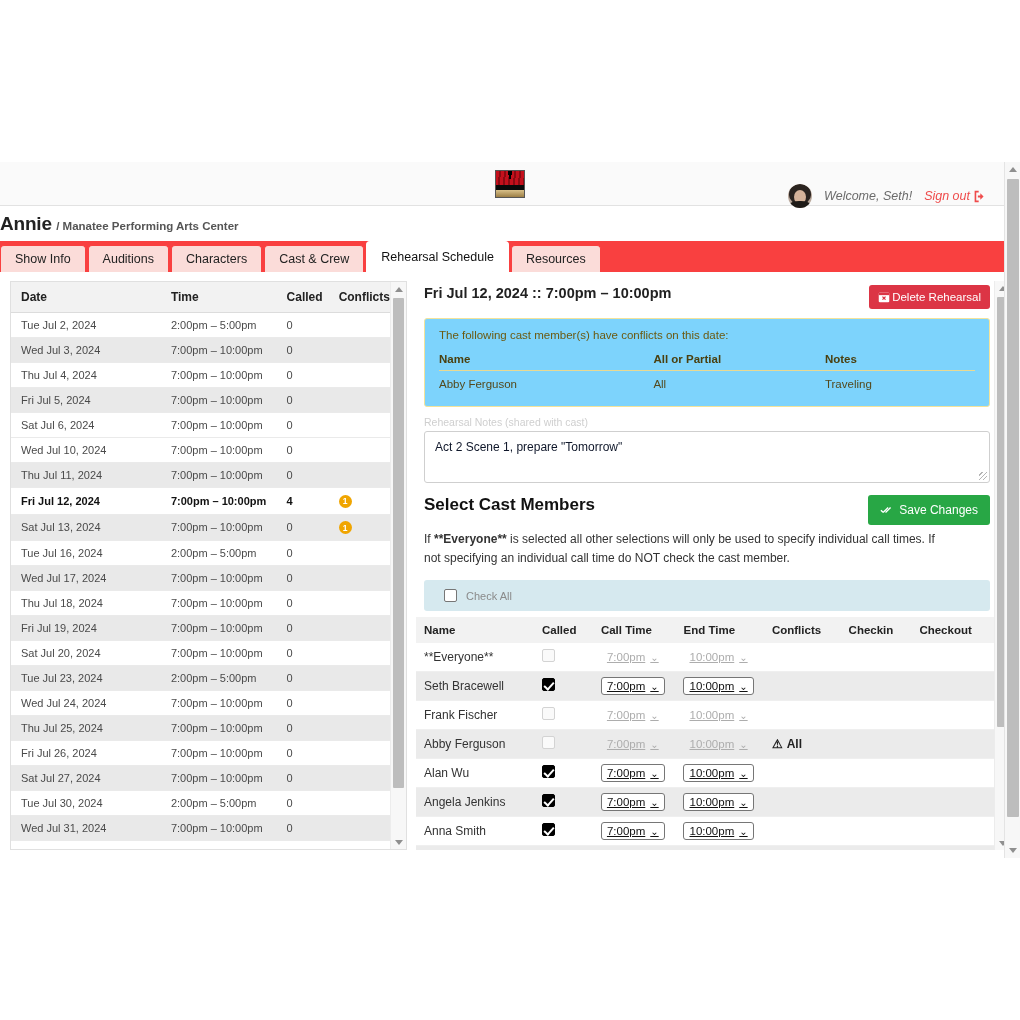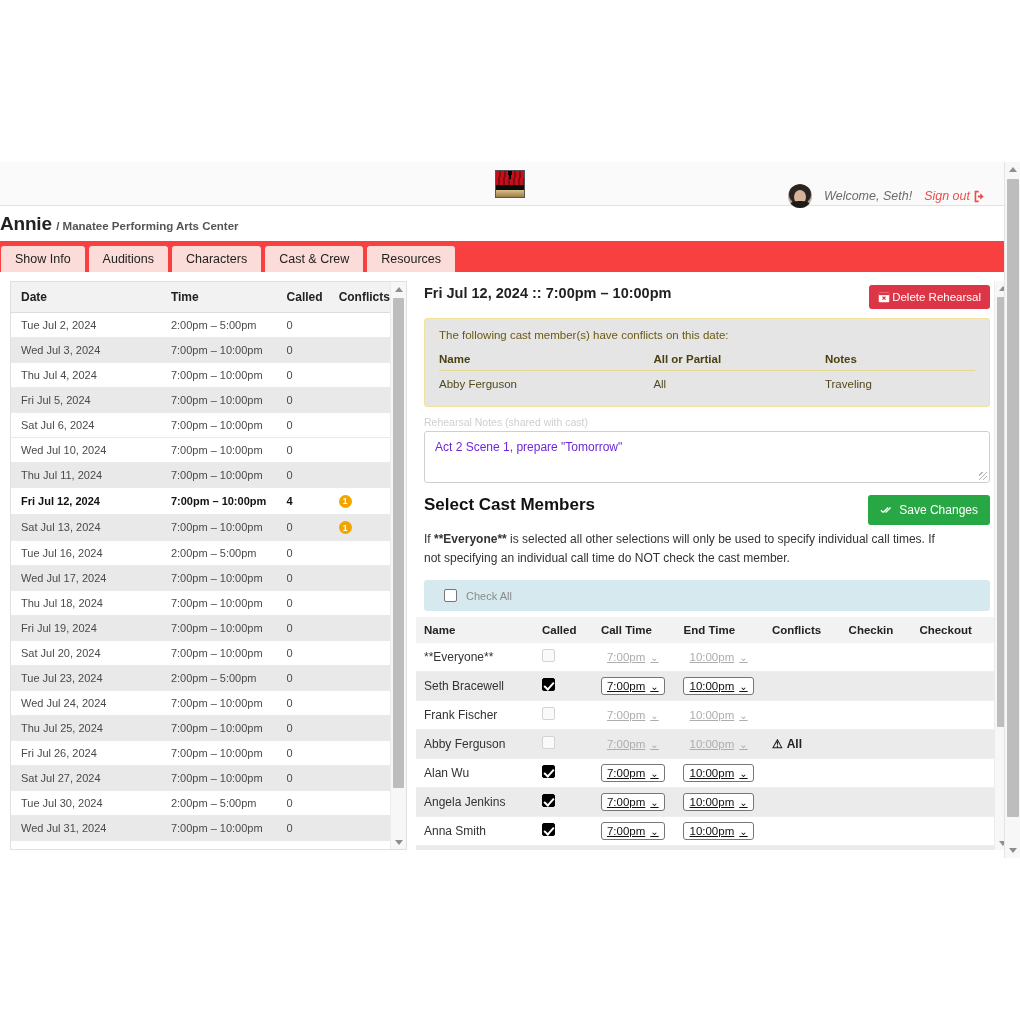--- a/index.html
+++ b/index.html
@@ -70,30 +70,30 @@
     color: #fff; font-size: 8.5px; font-weight: bold; align-items: center; justify-content: center; }
 
   .right-pane { flex: 1; position: relative; margin-left: 9px; background: #fff; overflow: hidden; }
   .rp-scroll { position: absolute; inset: 0 16px 0 0; overflow: hidden; }
 
   .rp-head { display: flex; align-items: flex-start; justify-content: space-between; padding: 4px 4px 0 8px; }
   .rp-title { font-size: 14.5px; font-weight: bold; color: #222; }
   .btn-del { background: #dc3545; color: #fff; border: none; border-radius: 3px; font-size: 11.5px;
     padding: 6px 9px; display: flex; align-items: center; gap: 2px; cursor: pointer; white-space: nowrap; }
 
-  .conflict-box { margin: 9px 4px 0 8px; background: #e5e5e5; border: 1px solid #f3e39a; border-radius: 3px; padding: 10px 14px 16px 14px; }
+  .conflict-box { margin: 9px 4px 0 8px; background: #7dd3fc; border: 1px solid #f3e39a; border-radius: 3px; padding: 10px 14px 16px 14px; }
   .cb-title { font-size: 11.5px; color: #6b5a12; margin-bottom: 7px; }
   table.cft { width: 100%; border-collapse: collapse; font-size: 11.5px; }
   table.cft th { text-align: left; font-weight: bold; color: #4a4010; padding: 5px 0; border-bottom: 1px solid #e8d992; }
   table.cft td { padding: 7px 0 0 0; color: #53491d; }
   .cft-c1 { width: 40%; } .cft-c2 { width: 32%; }
 
   .notes-label { font-size: 10.5px; color: #cfcfcf; padding: 9px 0 3px 8px; }
   .notes-area { margin: 0 4px 0 8px; border: 1px solid #cfcfcf; border-radius: 3px; background: #fff;
-    height: 52px; padding: 8px 10px; font-size: 12px; color: #6d28d9; position: relative; }
+    height: 52px; padding: 8px 10px; font-size: 12px; color: #0f172a; position: relative; }
   .notes-area .grip { position:absolute; right:2px; bottom:2px; width:8px; height:8px;
     background: repeating-linear-gradient(135deg, transparent 0 2px, #b5b5b5 2px 3px); }
 
   .sec-row { display: flex; align-items: flex-start; justify-content: space-between; padding: 12px 4px 0 8px; }
   .sec-title { font-size: 17px; font-weight: bold; color: #111; }
   .btn-save { background: #28a745; color: #fff; border: none; border-radius: 3px; font-size: 12px;
     padding: 8px 12px; display: flex; align-items: center; gap: 6px; cursor: pointer; white-space: nowrap; }
   .sec-desc { font-size: 12px; color: #333; padding: 5px 50px 0 8px; line-height: 1.55; }
 
   .checkall { margin: 13px 4px 0 8px; background: #d6e9ef; border-radius: 3px; padding: 9px 0 9px 20px;
@@ -177,20 +177,23 @@
           <span>Show Info</span>
         </div>
         <div class="tab">
           <span>Auditions</span>
         </div>
         <div class="tab">
           <span>Characters</span>
         </div>
         <div class="tab">
           <span>Cast &amp; Crew</span>
+        </div>
+        <div class="tab active">
+          <span>Rehearsal Schedule</span>
         </div>
         <div class="tab">
           <span>Resources</span>
         </div>
       </div>
   </div>
 
   <div class="body-wrap">
 
     <div class="left-pane">

